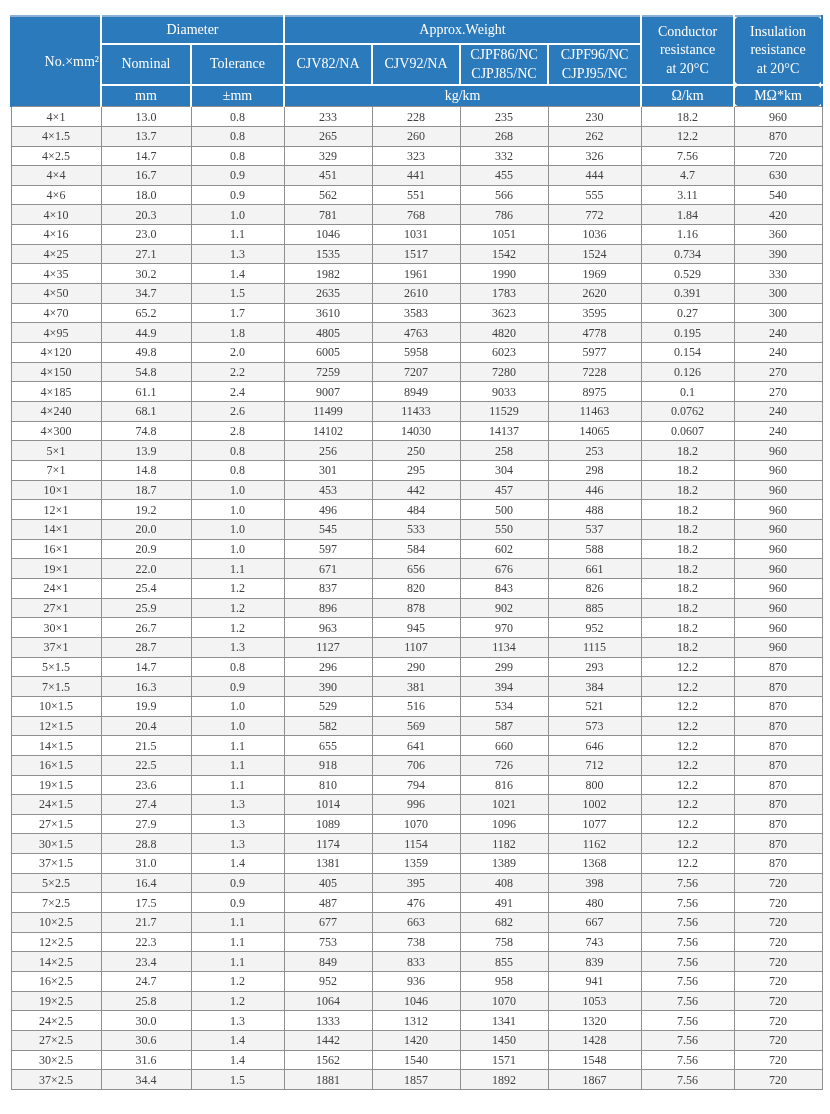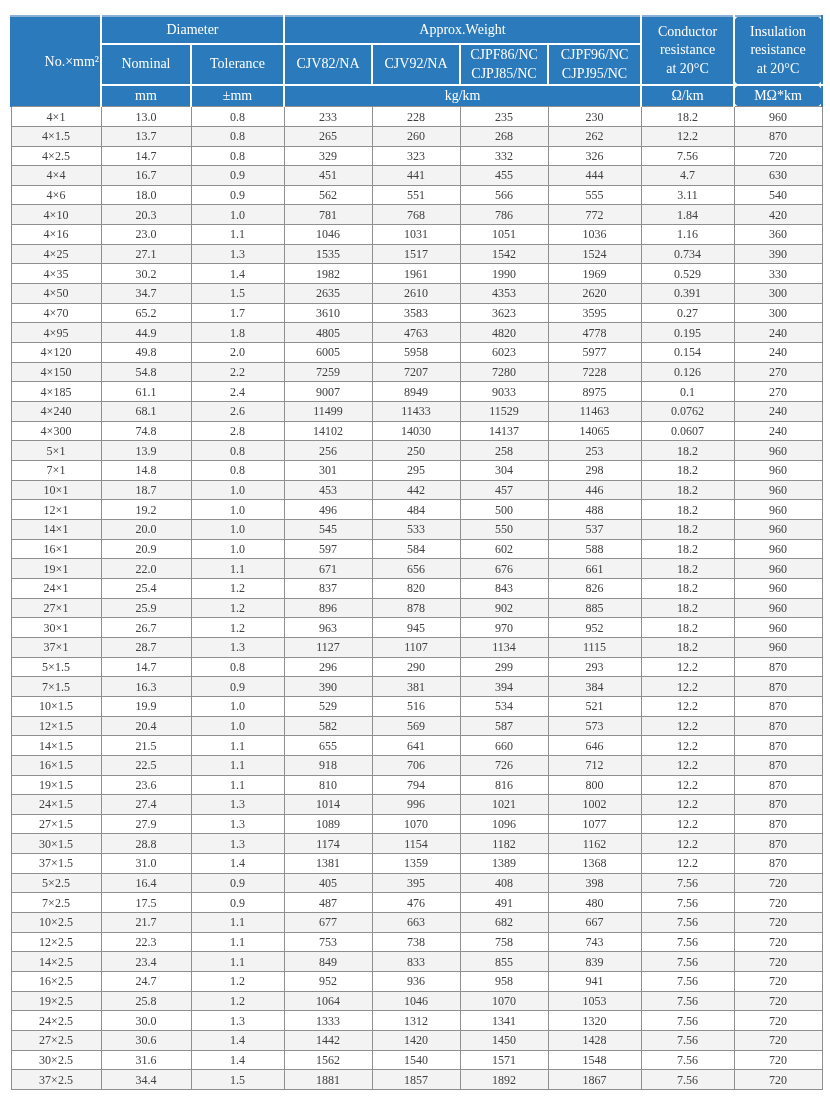--- a/index.html
+++ b/index.html
@@ -195,21 +195,21 @@
           <td>1969</td>
           <td>0.529</td>
           <td>330</td>
         </tr>
         <tr>
           <td>4×50</td>
           <td>34.7</td>
           <td>1.5</td>
           <td>2635</td>
           <td>2610</td>
-          <td>4353</td>
+          <td>1783</td>
           <td>2620</td>
           <td>0.391</td>
           <td>300</td>
         </tr>
         <tr>
           <td>4×70</td>
           <td>65.2</td>
           <td>1.7</td>
           <td>3610</td>
           <td>3583</td>

